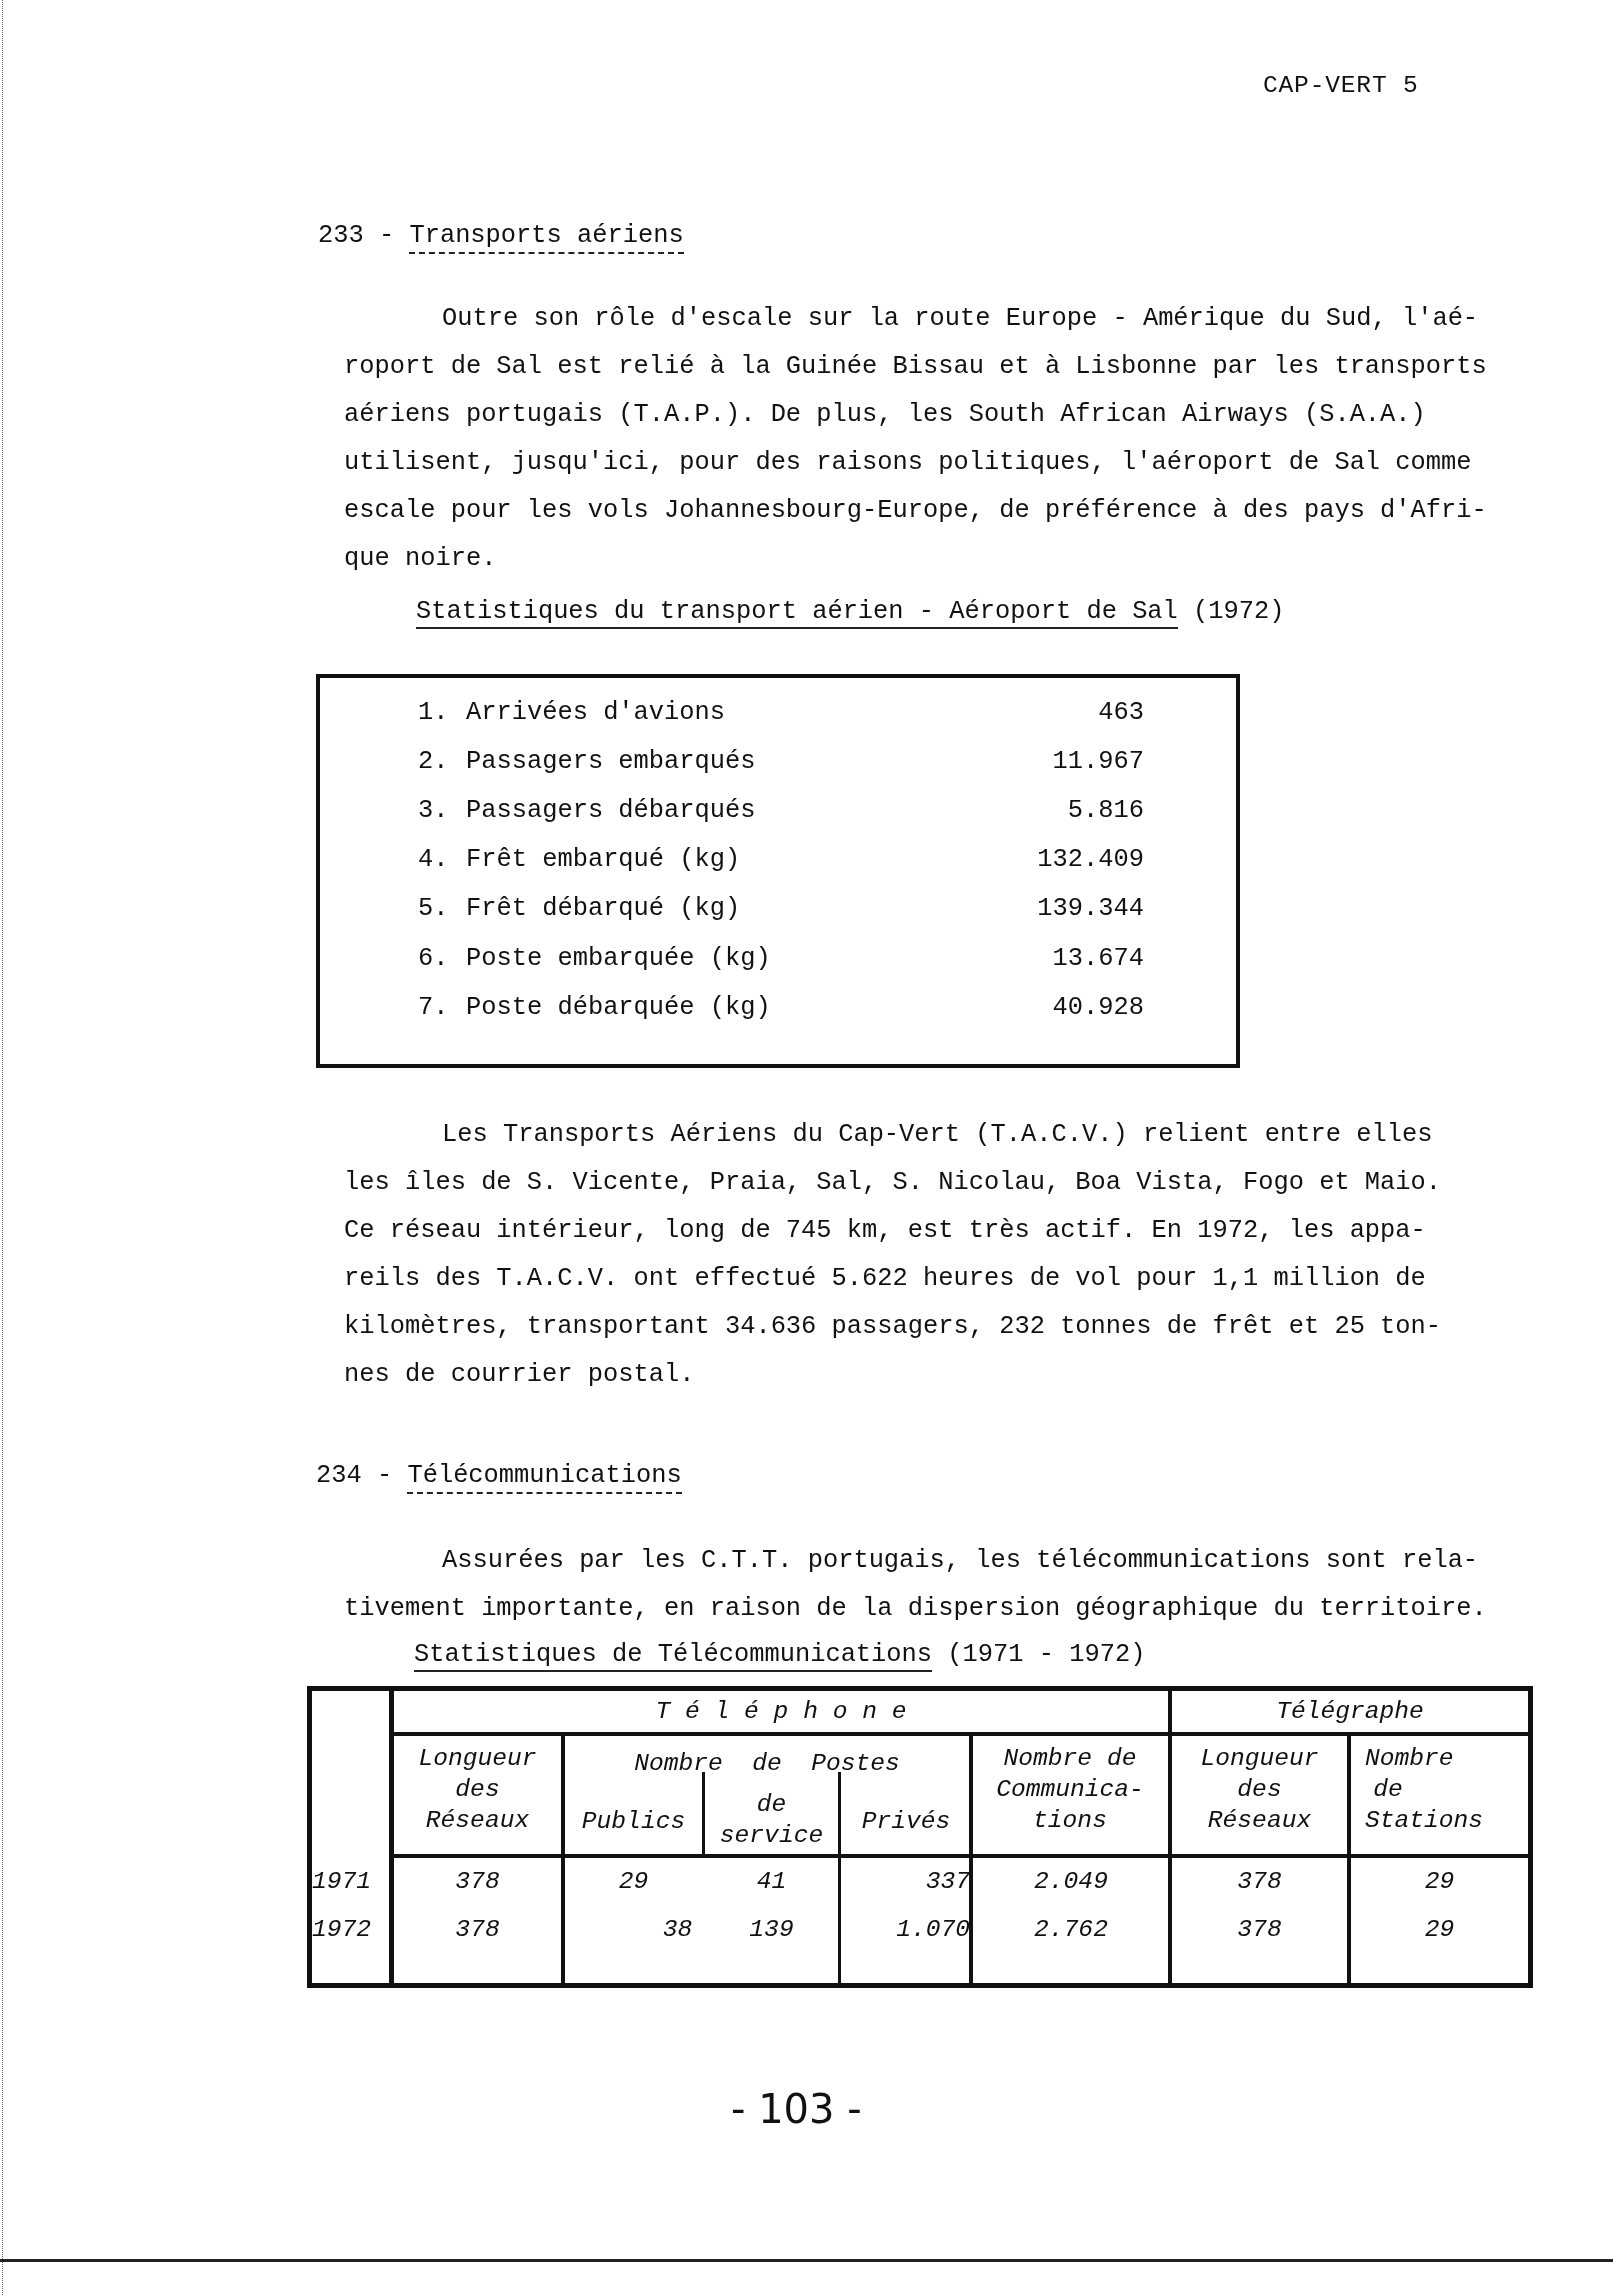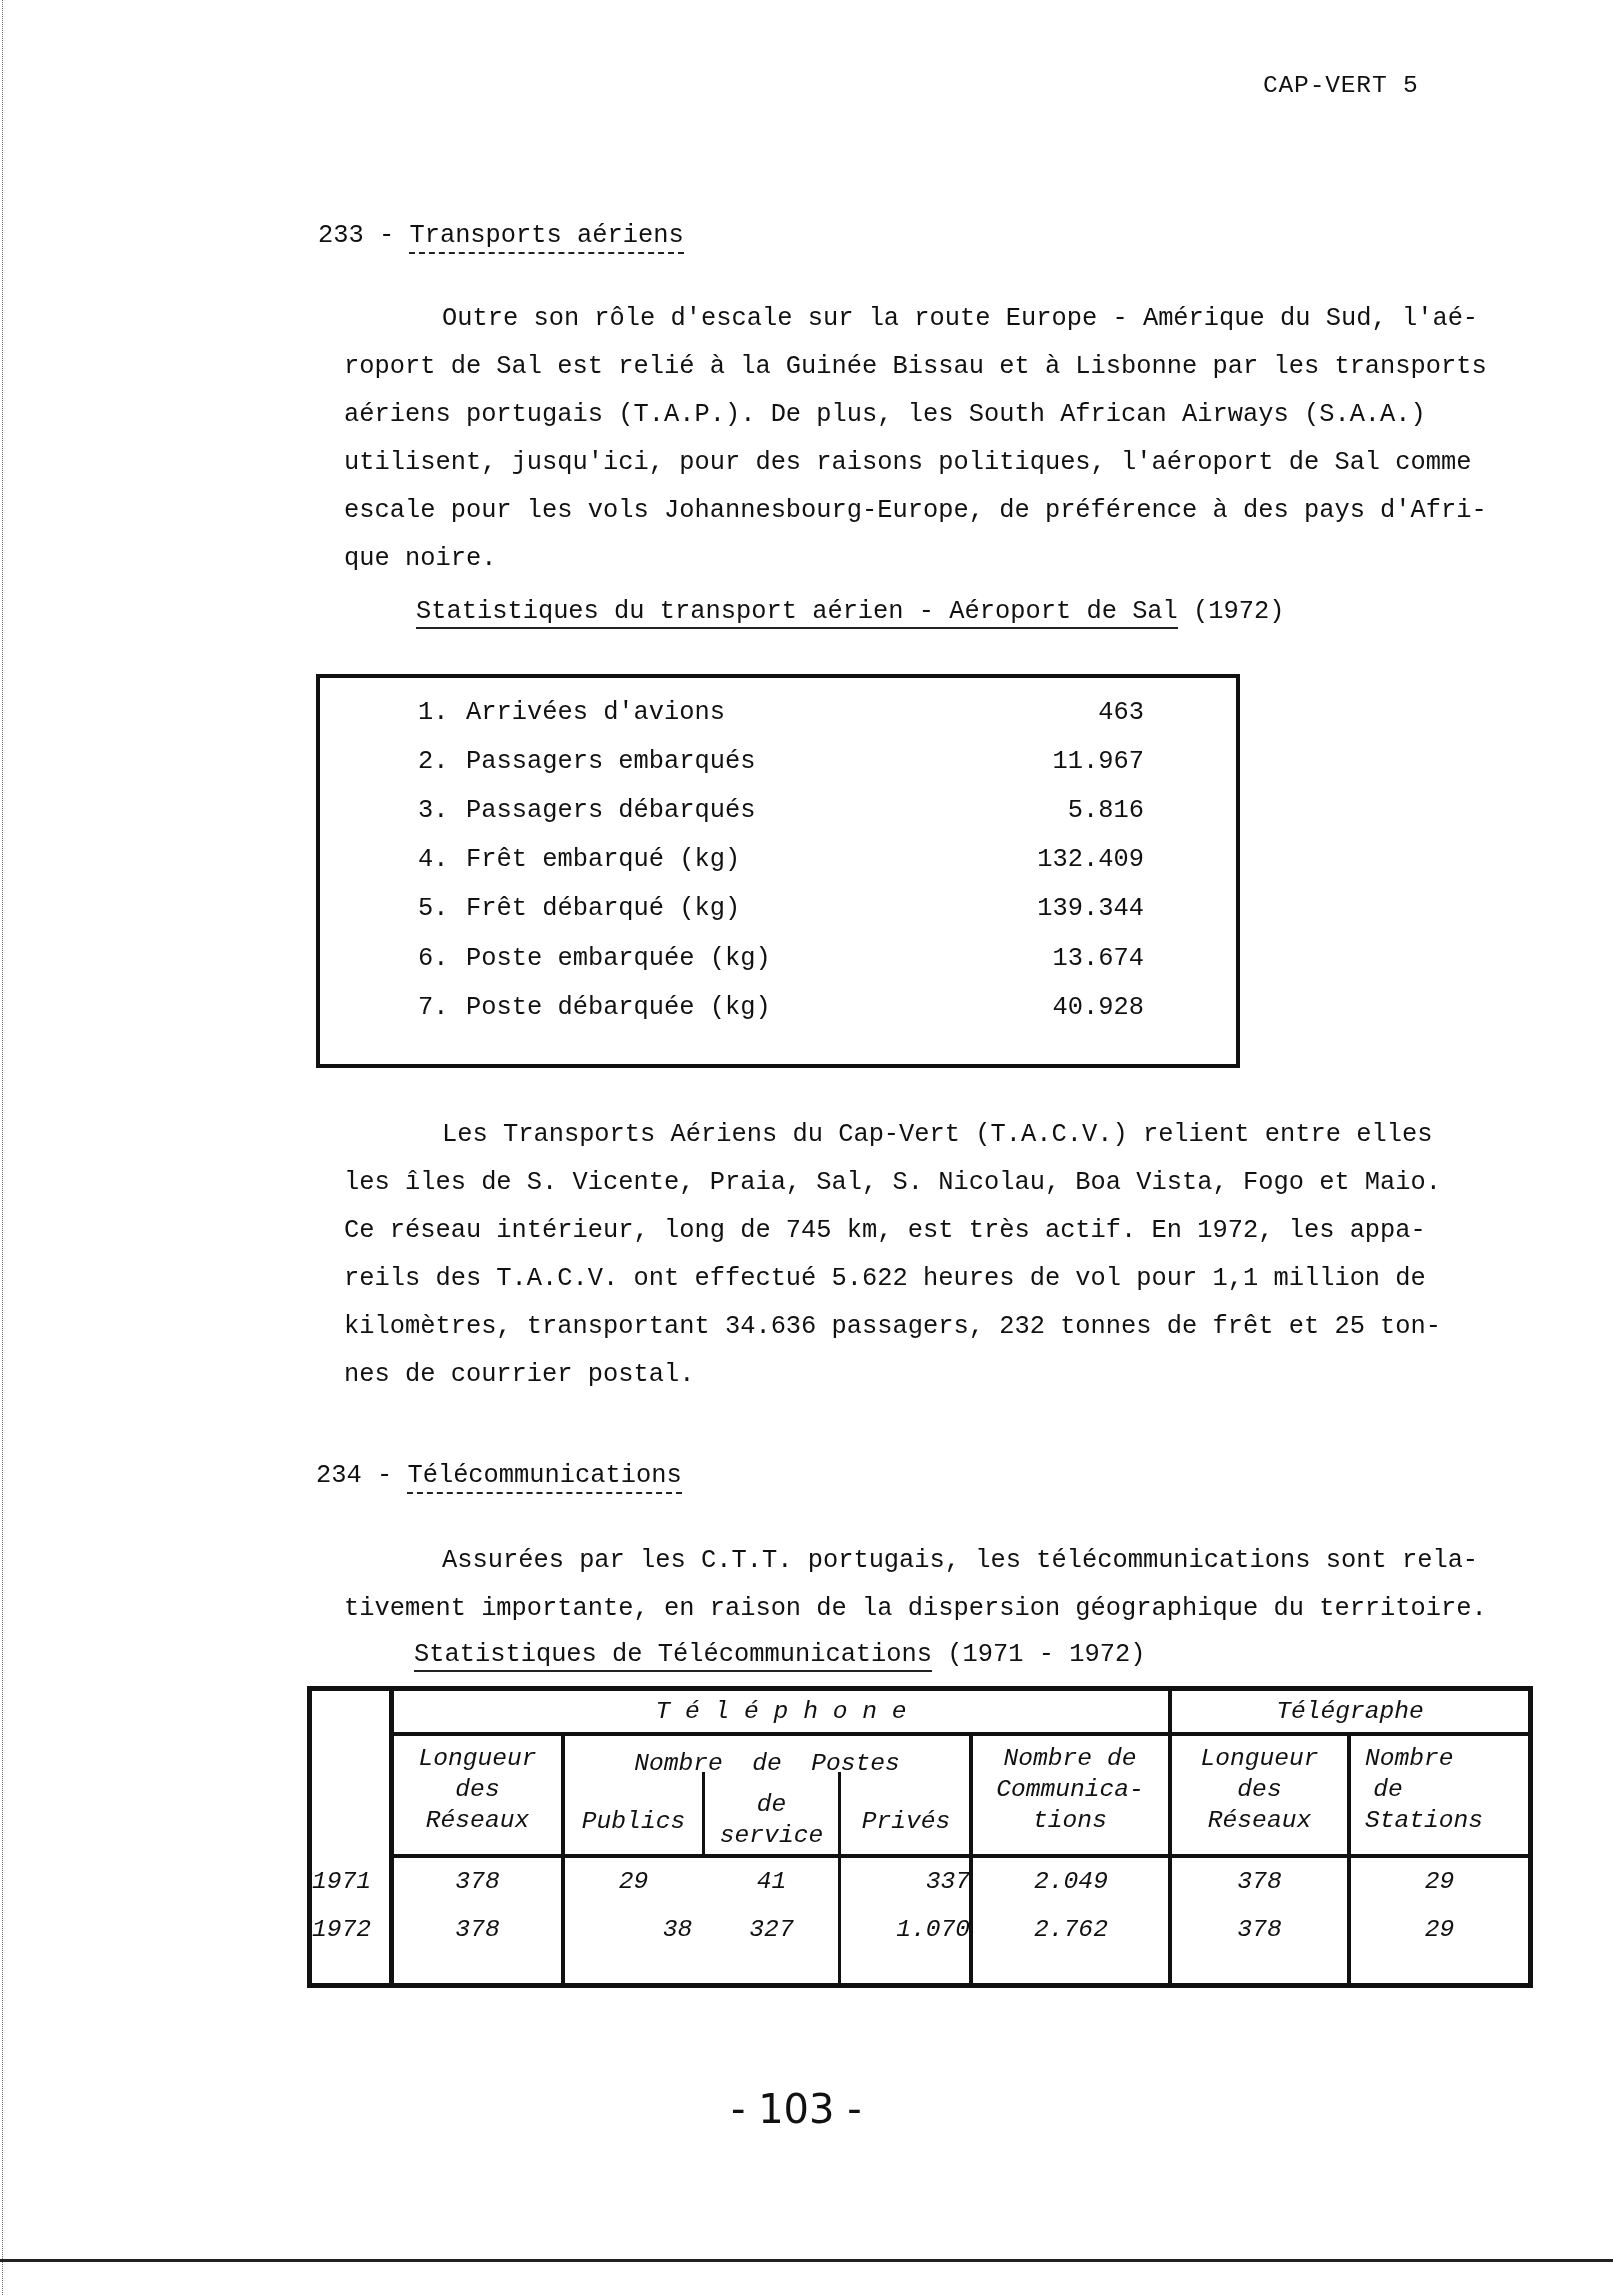--- a/index.html
+++ b/index.html
@@ -184,21 +184,21 @@
     <div class="data" style="left:535px; top:182px; width:128px; text-align:right; padding-right:0;">337</div>
     <div class="data" style="left:667px; top:182px; width:194px;">2.049</div>
     <div class="data" style="left:865px; top:182px; width:175px;">378</div>
     <div class="data" style="left:1044px; top:182px; width:177px;">29</div>
   </div>
 
   <div>
     <div class="data" style="left:4.9px; top:230px; width:77px; text-align:left;">1972</div>
     <div class="data" style="left:87px; top:230px; width:167px;">378</div>
     <div class="data" style="left:258px; top:230px; width:137px;padding-left:44px;">38</div>
-    <div class="data" style="left:398px; top:230px; width:133px;">327</div>
+    <div class="data" style="left:398px; top:230px; width:133px;">139</div>
     <div class="data" style="left:535px; top:230px; width:128px; text-align:right;">1.070</div>
     <div class="data" style="left:667px; top:230px; width:194px;">2.762</div>
     <div class="data" style="left:865px; top:230px; width:175px;">378</div>
     <div class="data" style="left:1044px; top:230px; width:177px;">29</div>
   </div>
 </div>
 
 <div class="abs page-num">- 103 -</div>
 <div class="abs scan-bottom"></div>
 

